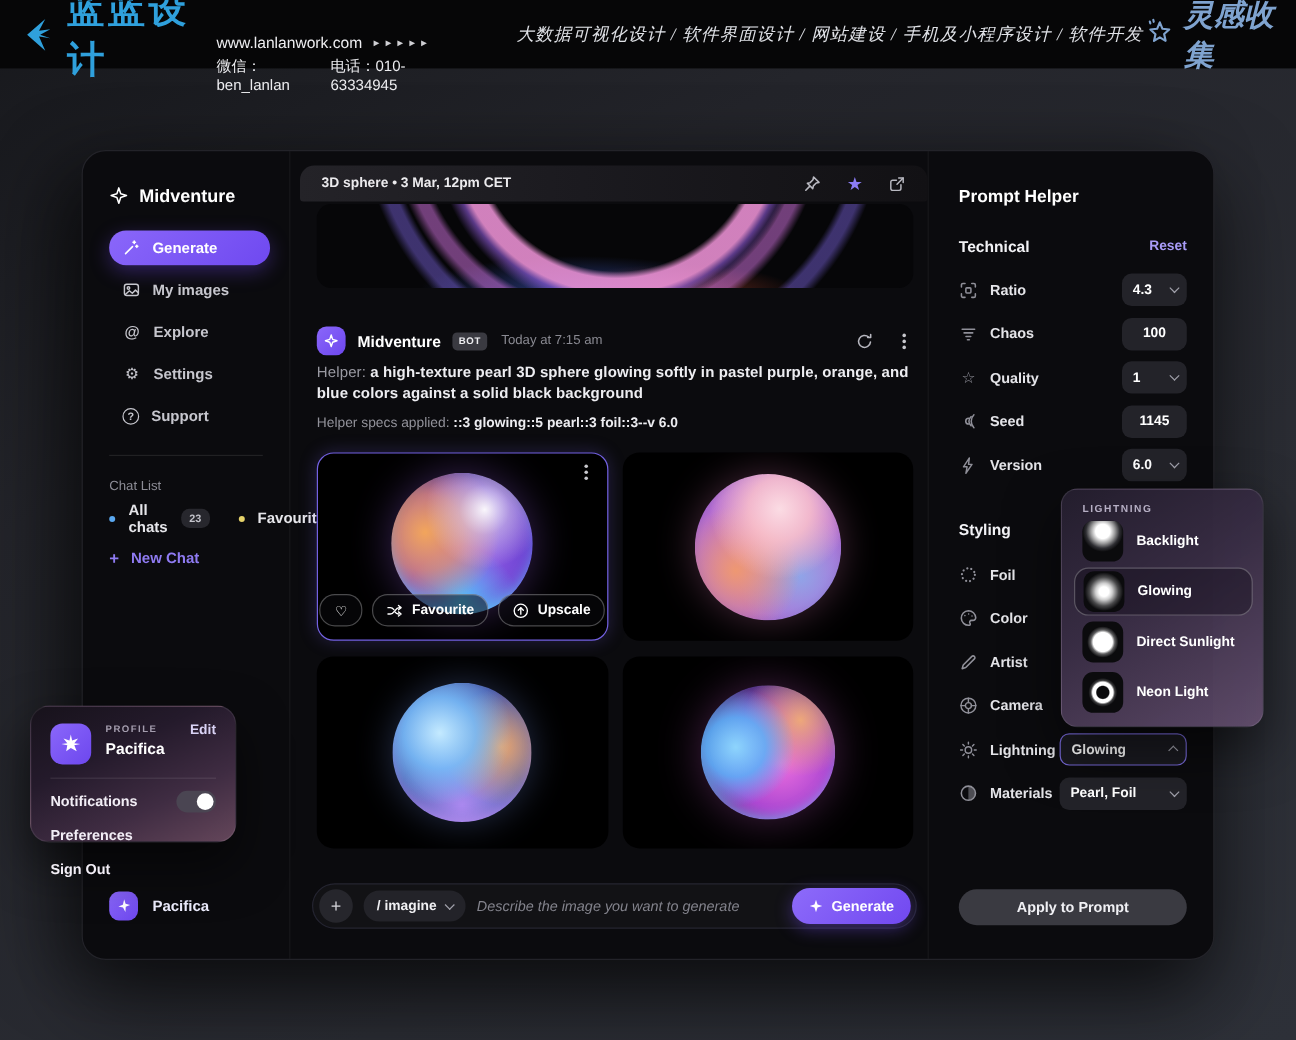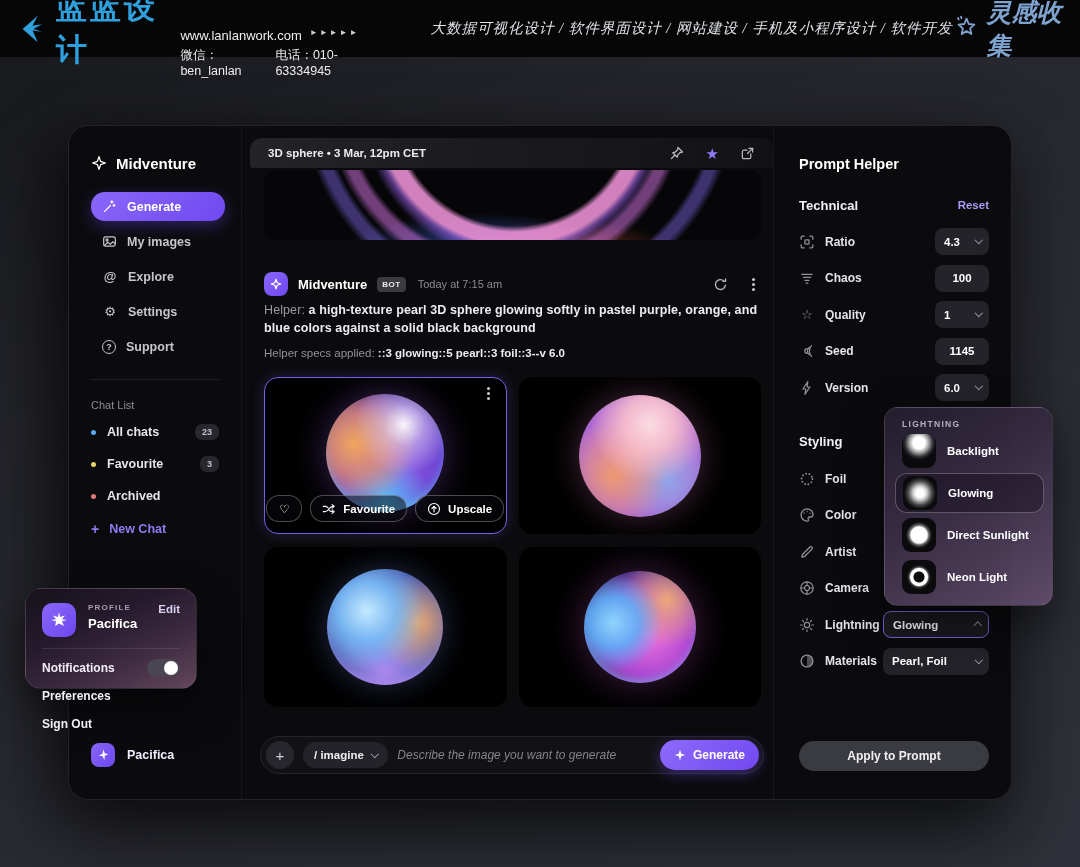--- a/index.html
+++ b/index.html
@@ -7,21 +7,21 @@
   body { font-family:"Liberation Sans","DejaVu Sans",sans-serif; }
   .stage { position:relative; width:1080px; height:867px; overflow:hidden;
            background:linear-gradient(150deg,#17181c 0%,#24252b 30%,#2b2d34 70%,#2e3139 100%); }
 
   
   .site-header { position:absolute; top:0; left:0; right:0; height:57px; background:#060607;
                  display:flex; align-items:center; padding:0 16px; z-index:5; }
   .logo { display:flex; align-items:center; gap:6px; }
   .logo-text { font-size:31px; font-weight:bold; color:#2fa0dc; letter-spacing:3px; }
   .contact { margin-left:18px; color:#ededf0; }
-  .contact .l1 { font-size:13px; display:flex; align-items:flex-start; gap:8px;margin-top:48px; }
+  .contact .l1 { font-size:13px; display:flex; align-items:center; gap:8px;margin-top:48px; }
   .contact .arrows { font-size:8px; letter-spacing:2px; color:#cfcfd3; }
   .contact .l2 { font-size:12.5px; margin-top:4px; display:flex; gap:14px; }
   .services { margin-left:58px; font-family:"Liberation Serif","DejaVu Serif",serif; font-style:italic;
               font-size:14.5px; color:#dfe1e6; letter-spacing:1px; white-space:nowrap; }
   .collect { margin-left:auto; display:flex; align-items:center; gap:7px; color:#7fa3cf; }
   .collect-text { font-family:"Liberation Serif","DejaVu Serif",serif; font-style:italic; font-weight:bold; font-size:25px; }
 
   
   .app { position:absolute; left:68px; top:125px; width:944px; height:675px; background:#0b0b0e;
          border:1px solid #232329; border-radius:20px;
@@ -31,21 +31,21 @@
   .sidebar { position:absolute; left:0; top:0; bottom:0; width:172px; padding:27px 16px 32px 22px;
              display:flex; flex-direction:column; }
   .app-title { display:flex; align-items:center; gap:9px; color:#fff; font-size:15px; font-weight:bold; height:20px; }
   .nav { margin-top:19px; display:flex; flex-direction:column; gap:6px; }
   .nav-item { height:29px; display:flex; align-items:center; gap:10px; padding:0 11px; border-radius:14px;
               color:#c6c6cd; font-size:12.5px; font-weight:bold; cursor:pointer; }
   .nav-item.active { background:linear-gradient(135deg,#8a67fa,#6f49f0); color:#fff;
                      box-shadow:0 5px 16px rgba(118,74,245,.35); }
   .sb-divider { height:1px; background:rgba(255,255,255,.09); margin-top:18px; width:128px; }
   .chat-list-title { margin-top:19px; font-size:11px; color:#8d8d96; height:14px; }
-  .chat-rows { margin-top:12px; display:flex; flex-direction:column; gap:18px; }
+  .chat-rows { margin-top:12px; display:flex; gap:18px;align-items:center; }
   .chat-row { display:flex; align-items:center; gap:11px; font-size:12.5px; font-weight:bold; color:#e6e6ea; height:14px; }
   .dot { width:5px; height:5px; border-radius:50%; flex:none; }
   .badge { margin-left:auto; margin-right:6px; background:#27272d; color:#c4c4cb; font-size:9px; font-weight:bold;
            padding:3px 7px; border-radius:7px; }
   .new-chat { margin-top:19px; display:flex; align-items:center; gap:10px; color:#8f7bf2; font-size:12.5px;
               font-weight:bold; height:14px; cursor:pointer; }
   .new-chat .plus { font-size:14px; }
   .sidebar-footer { margin-top:auto; display:flex; align-items:center; gap:12px; }
   .avatar-sq { width:24px; height:24px; border-radius:8px; background:linear-gradient(135deg,#8a67fa,#6d47ee);
                display:flex; align-items:center; justify-content:center; color:#fff; flex:none; }
@@ -155,21 +155,21 @@
   .ctrl.open { background:#1a1a20; border:1.2px solid #7668d6; }
   .styling-head { margin-top:33px; height:16px; }
   .chev { width:5.5px; height:5.5px; border-right:1.5px solid #a2a2ac; border-bottom:1.5px solid #a2a2ac;
           display:inline-block; transform:rotate(45deg); margin-top:-3px; }
   .chev.up { transform:rotate(-135deg); margin-top:3px; }
   .apply-btn { position:absolute; left:25px; right:22px; bottom:28px; height:30px; border-radius:15px;
                background:#3a3a41; color:#f0f0f4; font-size:12px; font-weight:bold; display:flex;
                align-items:center; justify-content:center; cursor:pointer; }
 
   
-  .profile-popup { position:absolute; left:25px; top:588px; width:172px; height:101px; border-radius:16px;
+  .profile-popup { position:absolute; left:25px; top:588px; width:172px; height:114px; border-radius:16px;
     background:linear-gradient(155deg,#17121b 0%,#241a2b 35%,#3f2c42 68%,#64465a 100%);
     border:1px solid rgba(255,255,255,.08); box-shadow:0 18px 42px rgba(0,0,0,.55); z-index:6; padding:14px 16px; }
   .pp-head { display:flex; align-items:flex-start; gap:12px; }
   .pp-avatar { width:34px; height:34px; border-radius:10px; background:linear-gradient(135deg,#8a67fa,#6d47ee);
                display:flex; align-items:center; justify-content:center; color:#fff; flex:none; }
   .pp-eyebrow { display:block; font-size:8px; letter-spacing:1.2px; color:#a49dae; font-weight:bold; }
   .pp-name { display:block; font-size:13px; font-weight:bold; color:#fff; margin-top:4px; }
   .pp-edit { margin-left:auto; font-size:11.5px; font-weight:bold; color:#d9d2f4; cursor:pointer; }
   .pp-divider { height:1px; background:rgba(255,255,255,.1); margin-top:11px; }
   .pp-row { display:flex; align-items:center; height:18px; margin-top:10px; color:#f2eef6; font-size:12px; font-weight:bold; }

